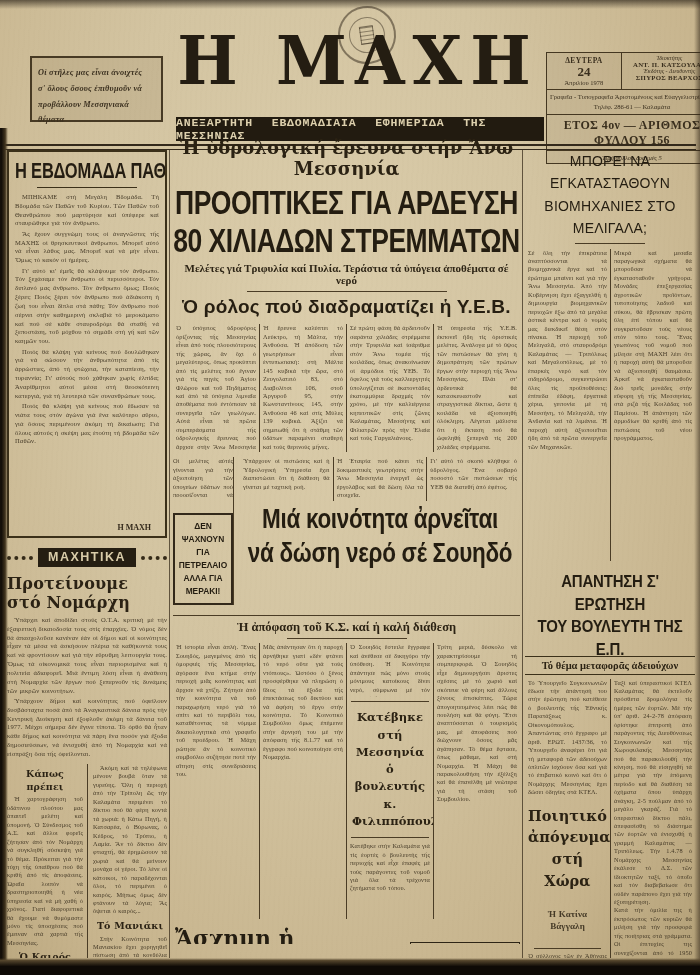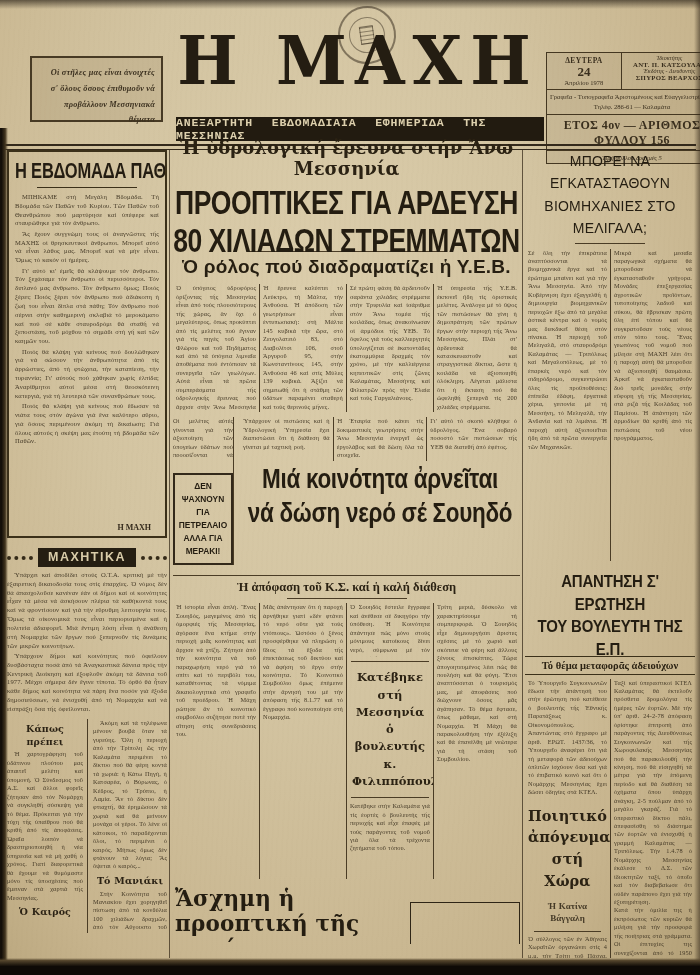--- a/index.html
+++ b/index.html
@@ -25,21 +25,21 @@
   .seal { position:absolute; left:338px; top:6px; width:58px; height:58px; border-radius:50%;
           border:2px solid rgba(60,50,35,.55); transform:rotate(-8deg);
           display:flex; align-items:center; justify-content:center; }
   .seal-inner { width:36px; height:36px; border-radius:50%; border:1px solid rgba(60,50,35,.5);
           display:flex; align-items:center; justify-content:center; }
   .seal-book { width:14px; height:18px; border:1px solid rgba(60,50,35,.6);
           background:repeating-linear-gradient(to bottom, rgba(60,50,35,.5) 0 1px, rgba(0,0,0,0) 1px 4px); }
 
   .slogan-box { position:absolute; left:30px; top:56px; width:133px; height:66px;
           border:2px solid #473a24; background:rgba(120,100,65,.14);
-          padding:7px 6px; text-align:right; }
+          padding:7px 6px; text-align:left; }
   .slogan-box p { font-size:8.3px; font-weight:bold; font-style:italic; line-height:1.9;
           color:#3c3120; letter-spacing:.2px; }
 
   .paper-title { position:absolute; left:172px; top:28px; width:372px; text-align:center;
           font-family:"DejaVu Serif", serif; font-weight:bold; font-size:64px; line-height:1;
           letter-spacing:8px; color:#241d12; transform:scaleY(1.04); transform-origin:top; }
 
   .banner { position:absolute; left:176px; top:117px; width:368px; height:24px;
           background:#221b10; color:#ddd0ad; display:flex; align-items:center; justify-content:center;
           font-family:Liberation Mono, monospace; font-weight:bold; font-size:11.5px;
@@ -156,21 +156,21 @@
   .ind-cols { height:312px; }
   .reply-head { font-family:"Liberation Sans", sans-serif; font-weight:bold; font-size:15px;
           text-align:center; line-height:1.3; margin-top:9px; color:#241d11;
           transform:scaleY(1.15); transform-origin:top; letter-spacing:-.2px; }
   .reply-subhead { margin-top:8px; border-top:1.5px solid #3b3019; border-bottom:1.5px solid #3b3019;
           padding:3px 0; font-weight:bold; font-size:10.5px; text-align:center; color:#2b2213; }
   .reply-cols { height:352px; margin-top:4px; }
   .poetry-head { font-family:"DejaVu Serif", serif; font-weight:bold; font-size:14.5px;
           text-align:center; line-height:1.5; margin:8px 0 3px; color:#2b2213; }
   .poetry-sub { font-weight:bold; font-size:9px; text-align:center; border-bottom:1px solid #4a3c25;
-          padding-bottom:7px; margin:8px 6px 3px; }
+          padding-bottom:16px; margin:16px 6px 3px; }
 </style>
 </head>
 <body>
 
 <div class="page">
   <div class="grain"></div>
 
   <div class="seal">
     <div class="seal-inner">
         <div class="seal-book"></div>
@@ -222,20 +222,21 @@
         <p>Ποιός θά κλάψη γιά κείνους πού ἔδωσαν τά νιάτα τους στόν ἀγώνα γιά ἕνα καλύτερο αὔριο, γιά ὅσους περιμένουν ἀκόμη τή δικαίωση; Γιά ὅλους αὐτούς ἡ σκέψη μας ἐτούτη τή βδομάδα τῶν Παθῶν.</p>
       </div>
       <div class="editorial-sig">Η ΜΑΧΗ</div>
     </div>
 
     <div class="machitika-row">
       <div class="mdots"></div>
       <div class="machitika-badge">ΜΑΧΗΤΙΚΑ</div>
       <div class="mdots"></div>
     </div>
+    <div class="machitika-title">Προτείνουμε στό Νομάρχη</div>
     <div class="machitika-body body-txt">
       <p>Ὑπάρχει καί ἀποδίδει στούς Ο.Τ.Α. κριτική μέ τήν ἐξαιρετική δικαιοδοσία τους στίς ἐπαρχίες. Ὁ νόμος δέν θά ἀπασχολοῦσε κανέναν ἐάν οἱ δῆμοι καί οἱ κοινότητες εἶχαν τά μέσα νά ἀσκήσουν πλέρια τά καθήκοντά τους καί νά φροντίσουν καί γιά τήν εὔρυθμη λειτουργία τους. Ὅμως τά οἰκονομικά τους εἶναι περιορισμένα καί ἡ πολιτεία ἀδιαφορεῖ. Μιά ἔντιμη λύση εἶναι ἡ ἀνάθεση στή Νομαρχία τῶν ἔργων πού ξεπερνοῦν τίς δυνάμεις τῶν μικρῶν κοινοτήτων.</p>
       <p>Ὑπάρχουν δῆμοι καί κοινότητες πού ὀφείλουν δυσβάσταχτα ποσά ἀπό τά Ἀναγκαστικά δάνεια πρός τήν Κεντρική Διοίκηση καί ἐξοφλοῦν ἀκόμη τά δάνεια τοῦ 1977. Μέχρι σήμερα δέν ἔγινε τίποτα. Τό ὀρθό θά ἦταν κάθε δῆμος καί κοινότητα νά πάρη ἕνα ποσόν γιά ἔξοδα δημοσιεύσεων, νά ἐνισχυθῆ ἀπό τή Νομαρχία καί νά εἰσπράξη ὅσα τῆς ὀφείλονται.</p>
     </div>
 
     <div class="left-subcols">
       <div class="lsc-a body-txt tiny">
         <div class="sub-head">Κάπως πρέπει</div>
         <p>Ἡ χαρτογράφηση τοῦ ὑδάτινου πλούτου μας ἀπαιτεῖ μελέτη καί ὑπομονή. Ὁ Σύνδεσμος τοῦ Α.Σ. καί ἄλλοι φορεῖς ζήτησαν ἀπό τόν Νομάρχη νά συγκληθῆ σύσκεψη γιά τό θέμα. Πρόκειται γιά τήν τύχη τῆς ὑπαίθρου πού θά κριθῆ ἀπό τίς ἀποφάσεις. Ὡραῖα λοιπόν νά δραστηριοποιηθῆ ἡ νέα ὑπηρεσία καί νά μή χαθῆ ὁ χρόνος. Γιατί διαφορετικά θά ἔχουμε νά θυμόμαστε μόνο τίς ὑποσχέσεις πού ἔμειναν στά χαρτιά τῆς Μεσσηνίας.</p>
         <div class="sub-head">Ὁ Καιρός</div>
@@ -249,20 +250,21 @@
       </div>
     </div>
   </div>
 
   <div class="col-mid ink">
     <div class="kicker">Ἡ ὑδρολογική ἔρευνα στήν Ἄνω Μεσσηνία</div>
     <div class="main-head">
       <div>ΠΡΟΟΠΤΙΚΕΣ ΓΙΑ ΑΡΔΕΥΣΗ</div>
       <div>80 ΧΙΛΙΑΔΩΝ ΣΤΡΕΜΜΑΤΩΝ</div>
     </div>
+    <div class="deck">Μελέτες γιά Τριφυλία καί Πυλία. Τεράστια τά ὑπόγεια ἀποθέματα σέ νερό</div>
     <div class="center-rule"></div>
     <div class="yeb-head">Ὁ ρόλος πού διαδραματίζει ἡ Υ.Ε.Β.</div>
     <div class="cols4 body-txt tiny">
       <div>Ὁ ὑπόγειος ὑδροφόρος ὁρίζοντας τῆς Μεσσηνίας εἶναι ἀπό τούς πλουσιότερους τῆς χώρας, ἄν ὄχι ὁ μεγαλύτερος, ὅπως προκύπτει ἀπό τίς μελέτες πού ἔγιναν γιά τίς πηγές τοῦ Ἁγίου Φλώρου καί τοῦ Πηδήματος καί ἀπό τά ὑπόγεια λιμναῖα ἀποθέματα πού ἐντόπισαν τά συνεργεῖα τῶν γεωλόγων. Αὐτά εἶναι τά πρῶτα συμπεράσματα τῆς ὑδρολογικῆς ἔρευνας πού ἄρχισε στήν Ἄνω Μεσσηνία καί σέ ὁλόκληρη τήν κοιλάδα τῆς Τριφυλίας.</div>
       <div>Ἡ ἔρευνα καλύπτει τό Λεύκτρο, τή Μάλτα, τήν Ἀνθούσα. Ἡ ἀπόδοση τῶν γεωτρήσεων εἶναι ἐντυπωσιακή: στή Μάλτα 145 κυβικά τήν ὥρα, στό Ζευγολατειό 83, στό Διαβολίτσι 106, στοῦ Ἀργυροῦ 95, στήν Κωνσταντίνους 145, στήν Ἀνθούσα 46 καί στίς Μύλες 139 κυβικά. Ἀξίζει νά σημειωθῆ ὅτι ἡ στάθμη τῶν ὑδάτων παραμένει σταθερή καί τούς θερινούς μῆνες.</div>
       <div>Σέ πρώτη φάση θά ἀρδευτοῦν σαράντα χιλιάδες στρέμματα στήν Τριφυλία καί ἰσάριθμα στόν Ἄνω τομέα τῆς κοιλάδας, ὅπως ἀνακοίνωσαν οἱ ἁρμόδιοι τῆς ΥΕΒ. Τό ὄφελος γιά τούς καλλιεργητές ὑπολογίζεται σέ ἑκατοντάδες ἑκατομμύρια δραχμές τόν χρόνο, μέ τήν καλλιέργεια κηπευτικῶν στίς ζῶνες Καλαμάτας, Μεσσήνης καί Φιλιατρῶν πρός τήν Ἐλαία καί τούς Γαργαλιάνους.</div>
       <div>Ἡ ὑπηρεσία τῆς Υ.Ε.Β. ἐκπονεῖ ἤδη τίς ὁριστικές μελέτες. Ἀνάλογα μέ τό ὕψος τῶν πιστώσεων θά γίνη ἡ δημοπράτηση τῶν πρώτων ἔργων στήν περιοχή τῆς Ἄνω Μεσσηνίας. Πλάι στ' ἀρδευτικά θά κατασκευαστοῦν καί στραγγιστικά δίκτυα, ὥστε ἡ κοιλάδα νά ἀξιοποιηθῆ ὁλόκληρη. Λέγεται μάλιστα ὅτι ἡ ἔκταση πού θά ὠφεληθῆ ξεπερνᾶ τίς 200 χιλιάδες στρέμματα.</div>
     </div>
 
     <div class="mid-row2">

